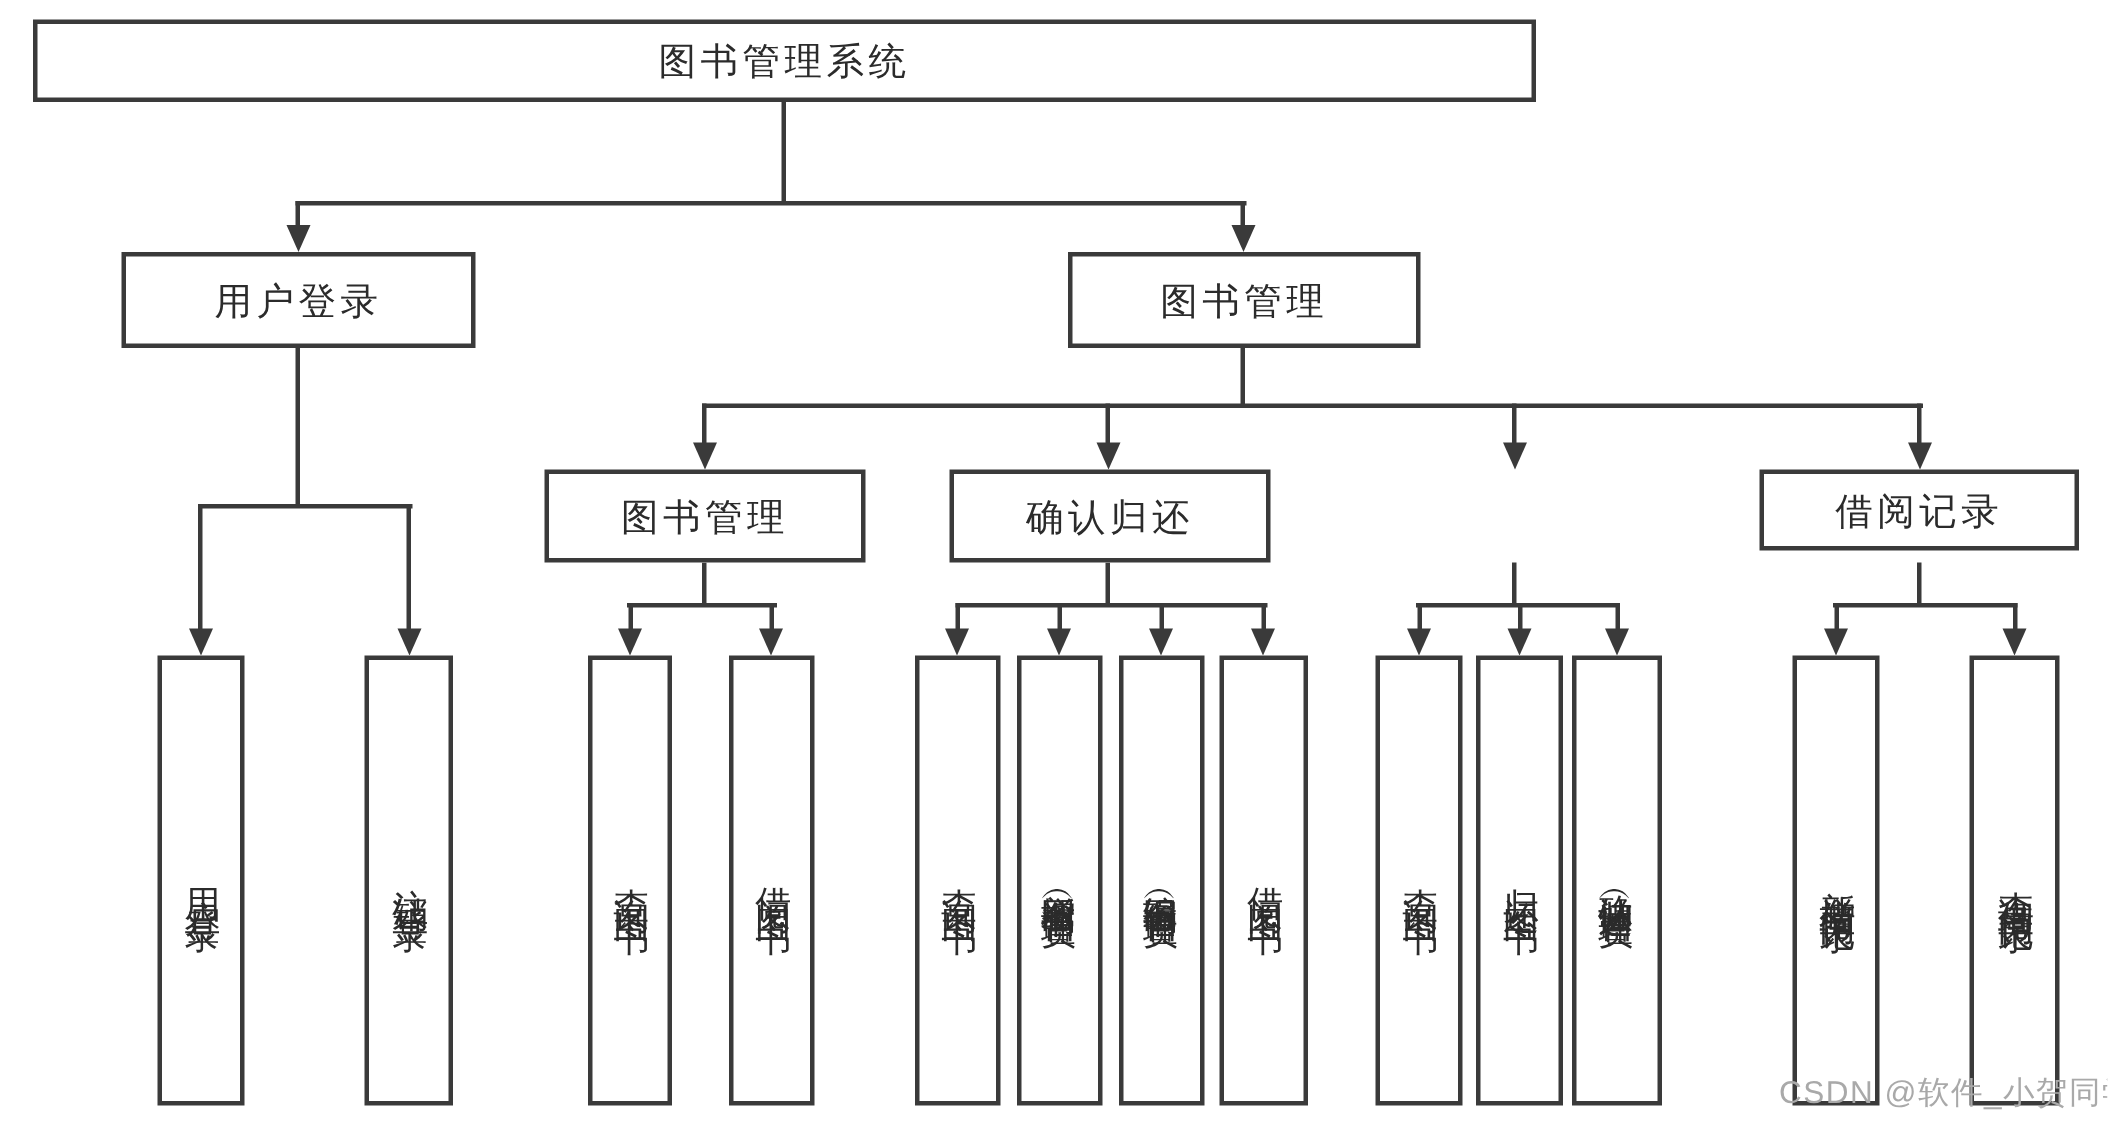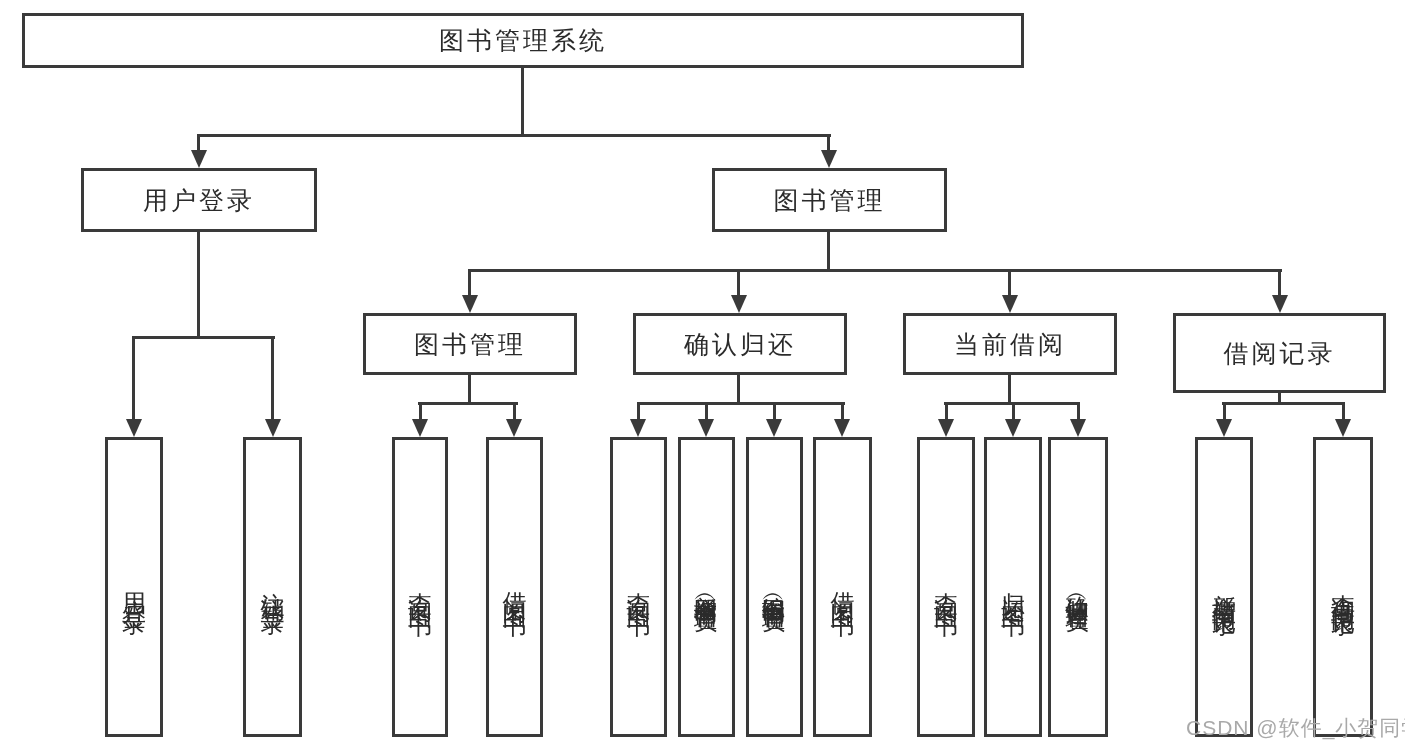--- a/index.html
+++ b/index.html
@@ -105,24 +105,21 @@
   <div class="box hbox" style="left:712px;top:168px;width:235px;height:64px;">
     <span>图书管理</span>
   </div>
 
   <div class="box hbox" style="left:363px;top:313px;width:214px;height:62px;">
     <span>图书管理</span>
   </div>
   <div class="box hbox" style="left:633px;top:313px;width:214px;height:62px;">
     <span>确认归还</span>
   </div>
-  <div class="box hbox" style="left:903px;top:313px;width:214px;height:62px;">
-    <span>当前借阅</span>
-  </div>
-  <div class="box hbox" style="left:1173px;top:313px;width:213px;height:80px;">
+  <div class="box hbox" style="left:1173px;top:313px;width:213px;height:54px;">
     <span>借阅记录</span>
   </div>
 
   <div class="box vbox" style="left:105px;top:437px;width:58px;height:300px;">
     <span>用户登录</span>
   </div>
   <div class="box vbox" style="left:243px;top:437px;width:59px;height:300px;">
     <span>注销登录</span>
   </div>
 

